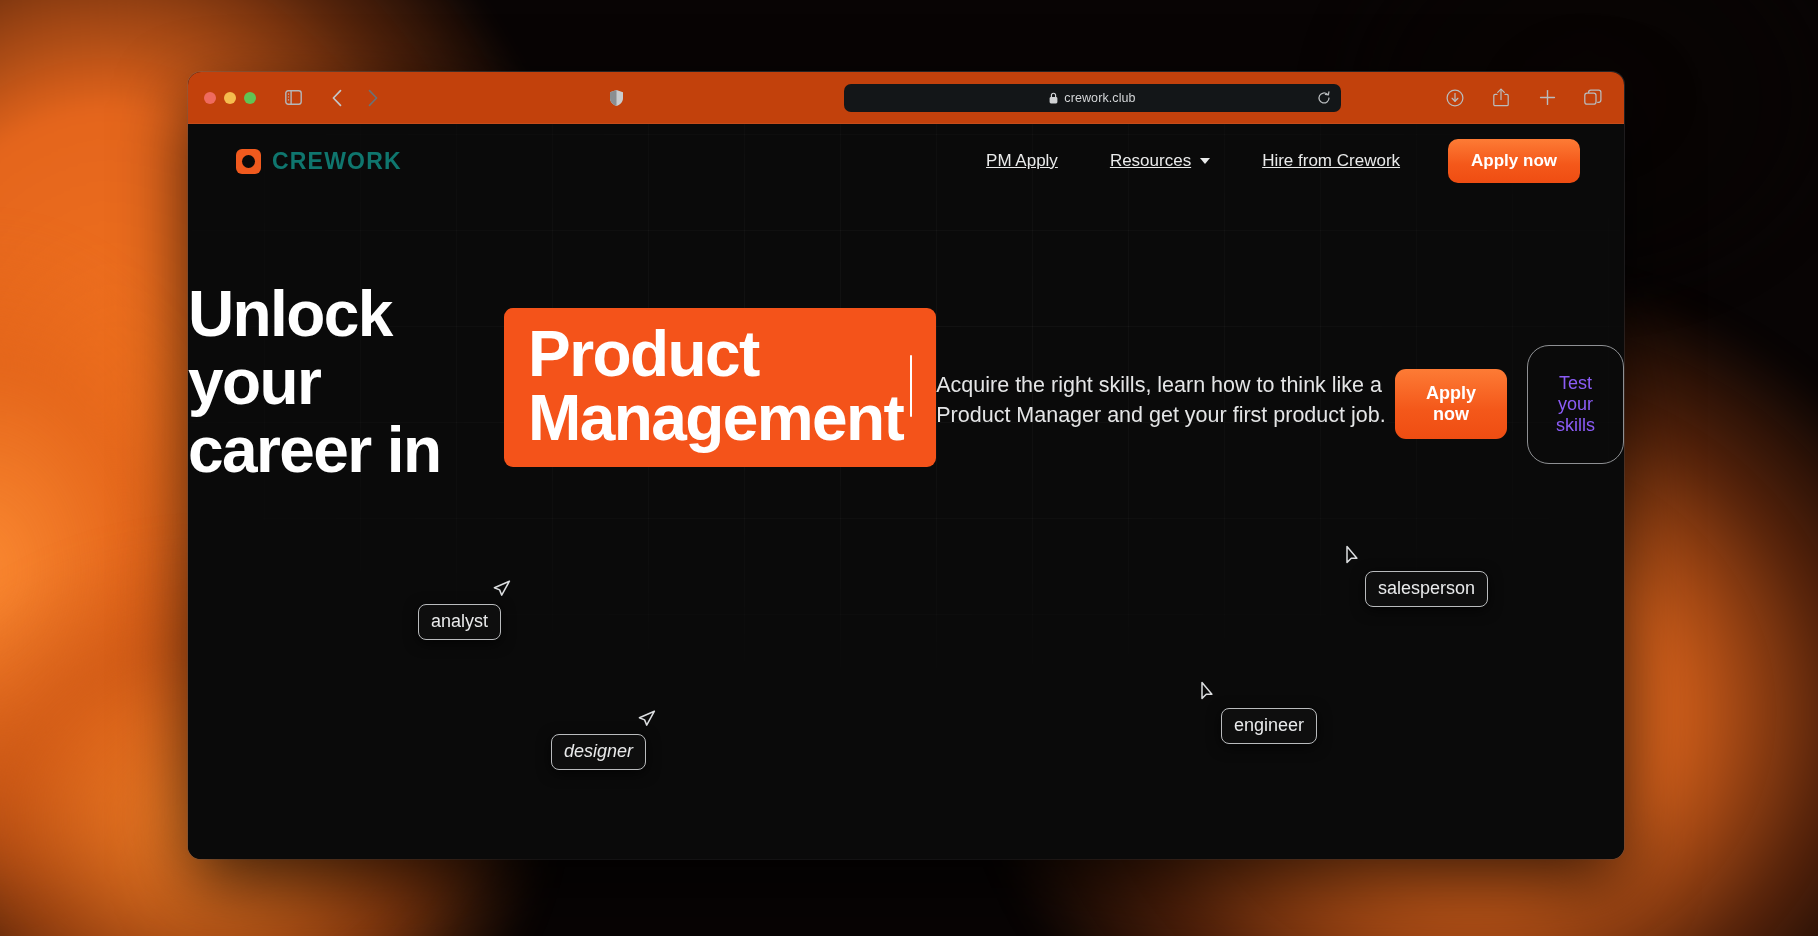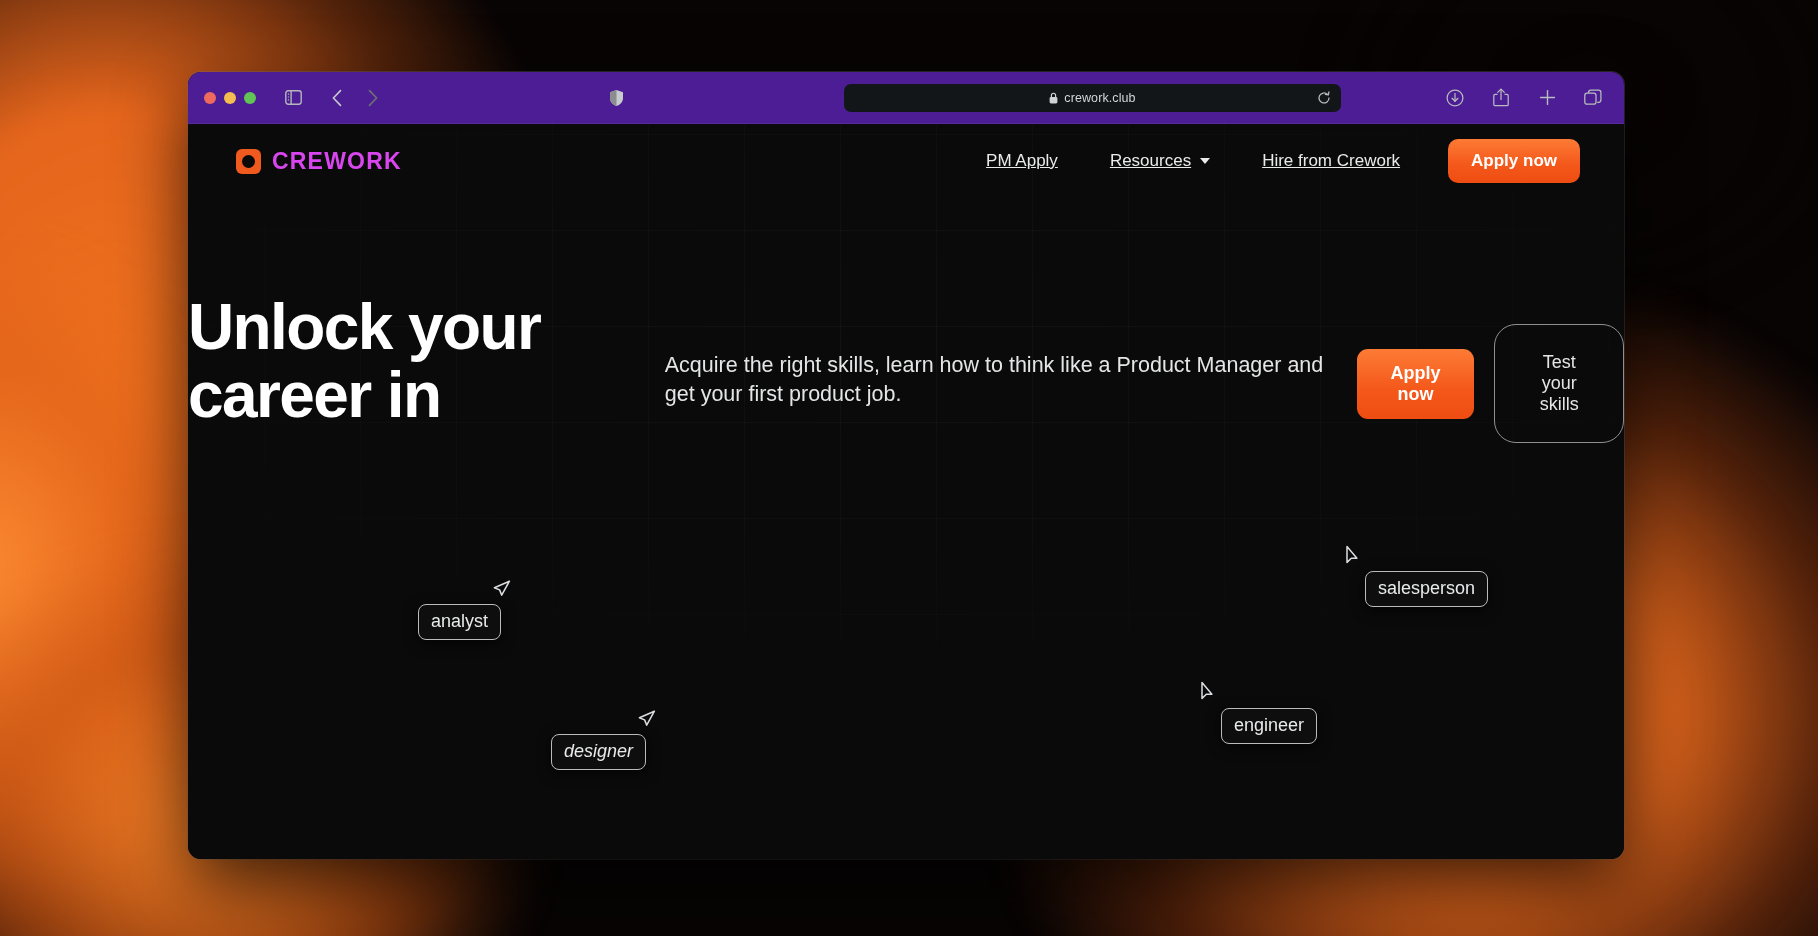--- a/index.html
+++ b/index.html
@@ -52,21 +52,21 @@
     border-radius:13px;
     background:#060606;
     box-shadow:0 26px 70px rgba(0,0,0,0.72), 0 0 0 1px rgba(130,130,135,0.30);
     overflow:hidden;
     display:flex; flex-direction:column;
   }
 
   
   #toolbar {
     height:52px; flex:0 0 52px;
-    background:#4c1d95;
+    background:#c2410c;
     display:flex; align-items:center;
     padding:0 16px;
     position:relative;
     border-bottom:1px solid rgba(255,255,255,0.06);
   }
   .tl-left { display:flex; align-items:center; gap:0; }
   .lights { display:flex; gap:8px; align-items:center; margin-right:22px; }
   .light { width:12px; height:12px; border-radius:50%; }
   .light.red { background:#ee6a5f; }
   .light.yellow { background:#f5bd4f; }
@@ -133,21 +133,21 @@
   .brand-mark {
     width:25px; height:25px; border-radius:6px;
     background:#f05a1e;
     display:flex; align-items:center; justify-content:center;
   }
   .brand-mark .hole {
     width:13px; height:13px; border-radius:50%;
     background:#0a0a0a;
   }
   .brand-name {
-    color:#d946ef; font-size:23px; font-weight:700; letter-spacing:1.2px;
+    color:#0f766e; font-size:23px; font-weight:700; letter-spacing:1.2px;
   }
   .nav-right {
     margin-left:auto; display:flex; align-items:center; gap:0;
   }
   .nav-link {
     color:#e9eaea; font-size:17px; font-weight:500;
     padding:0 26px; white-space:nowrap;
     display:flex; align-items:center; gap:9px;
   }
   .caret {
@@ -197,21 +197,21 @@
   .cta-row {
     margin-top:43px; display:flex; align-items:center; gap:20px;
   }
   .btn-apply {
     background:linear-gradient(180deg,#fd7b35 0%,#f4581a 58%,#ef4d12 100%);
     color:#fff; font-size:18px; font-weight:700;
     padding:14px 31px; border-radius:11px; border:none;
     font-family:"Liberation Sans", sans-serif;
   }
   .btn-outline {
-    background:transparent; color:#e5e5e5;
+    background:transparent; color:#8b5cf6;
     font-size:18px; font-weight:500;
     padding:27px 28px; border-radius:22px;
     border:1.5px solid #8e9093;
     font-family:"Liberation Sans", sans-serif;
   }
 
   
   .chip-wrap { position:absolute; z-index:6; }
   .chip {
     background:#0e0e0e;
@@ -353,20 +353,24 @@
           <a class="nav-link" href="#">
             <span>Hire from Crework</span>
           </a>
           <button class="btn-apply-nav">Apply now</button>
         </div>
       </div>
 
       <div id="hero">
         <div class="h1-line1">Unlock your career in</div>
 
+        <div class="h1-highlight">
+          <span class="txt">Product Management</span>
+          <span class="cursor"></span>
+        </div>
 
         <div class="sub">Acquire the right skills, learn how to think like a Product Manager and get your first product job.</div>
 
         <div class="cta-row">
           <button class="btn-apply">Apply now</button>
           <button class="btn-outline">Test your skills</button>
         </div>
       </div>
 
       <div class="chip-wrap chip-analyst">

